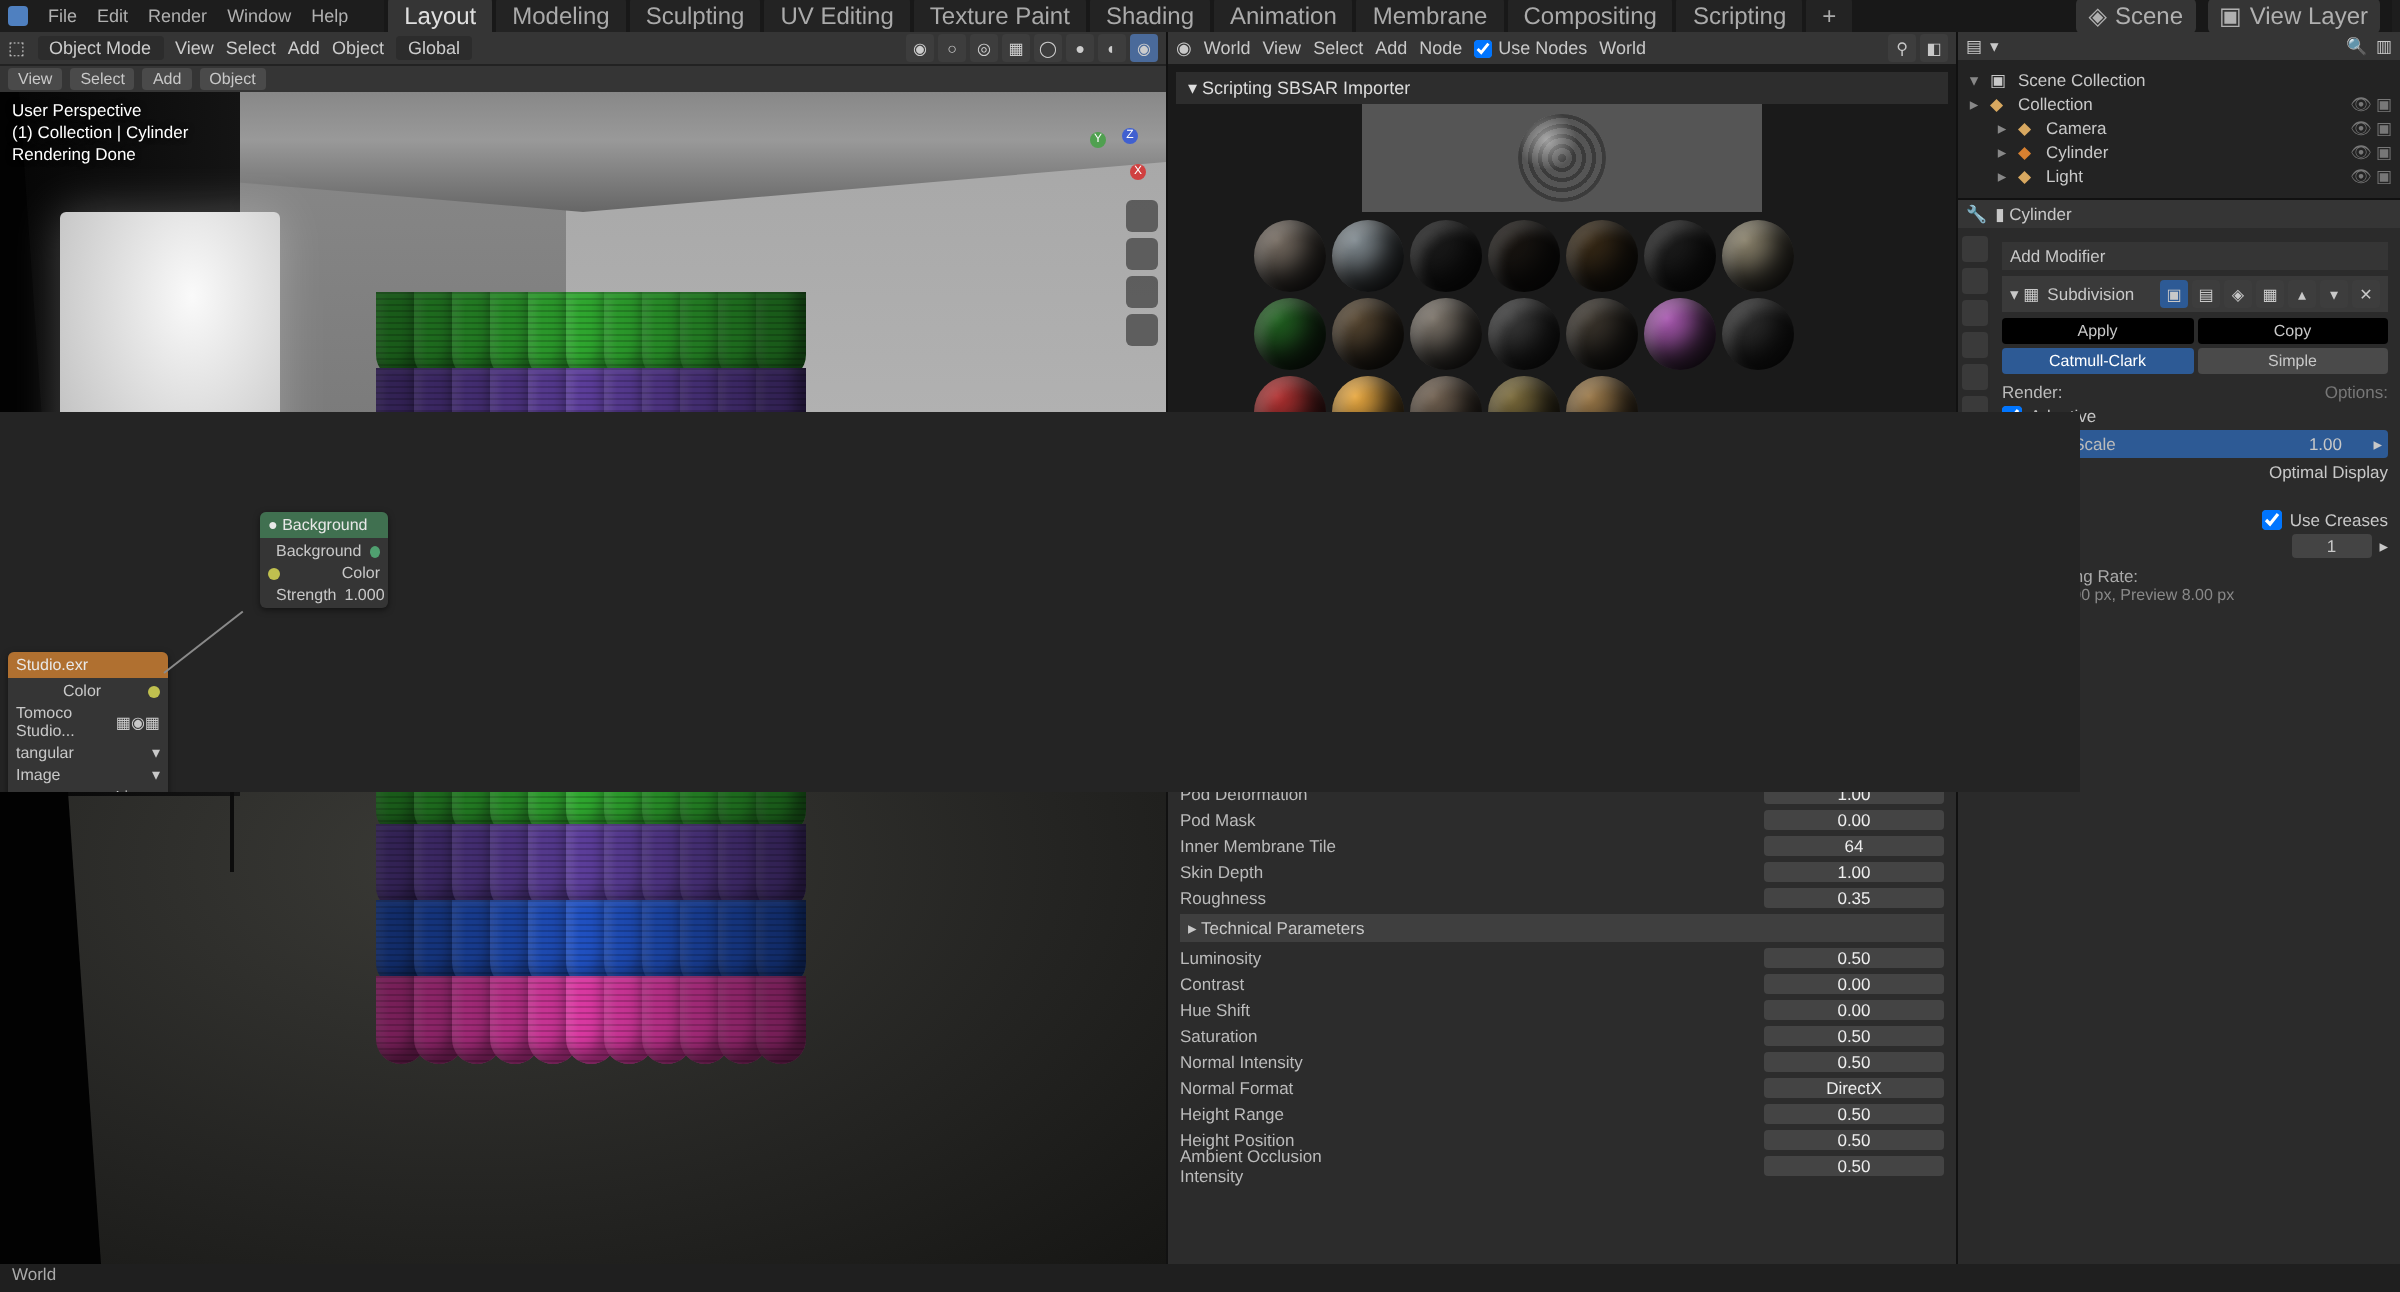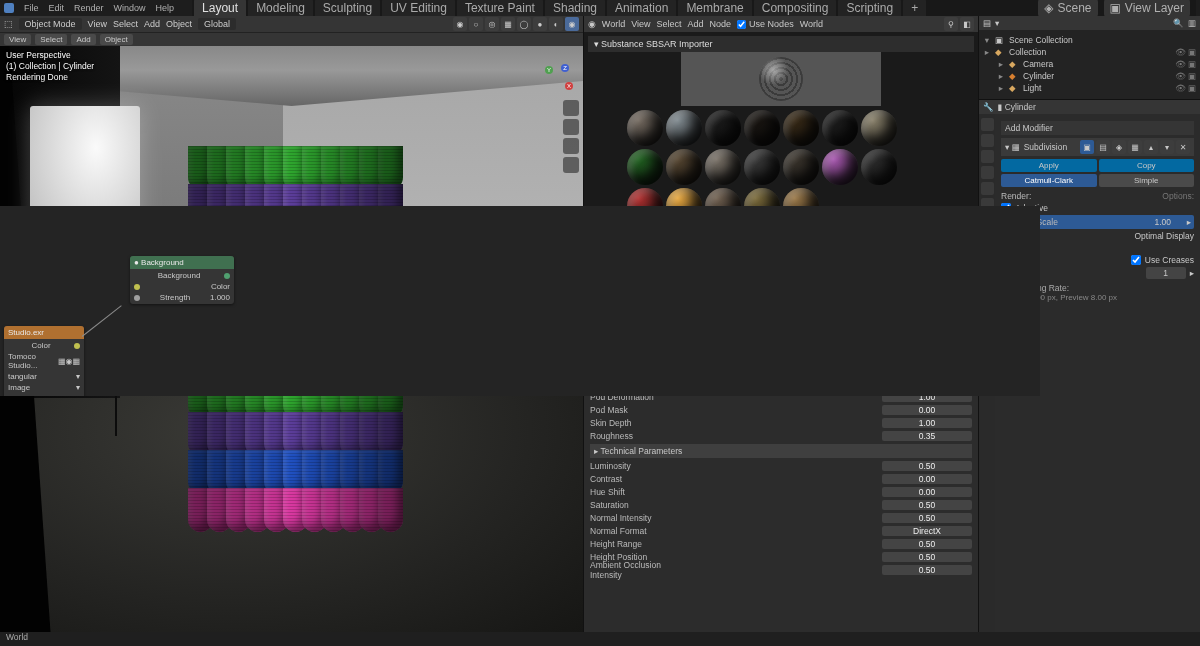--- a/index.html
+++ b/index.html
@@ -97,21 +97,21 @@
 
 .props-header { height: 14px; background: #353535; display: flex; align-items: center; padding: 0 4px; gap: 4px; font-size: 8.5px; }
 .props-body { flex: 1; display: flex; }
 .props-tabs { width: 16px; background: #2a2a2a; display: flex; flex-direction: column; gap: 3px; padding-top: 4px; align-items: center; }
 .props-tabs .t { width: 13px; height: 13px; border-radius: 2px; background: #3a3a3a; }
 .props-tabs .t.active { background: #4a6a9a; }
 .props-content { flex: 1; padding: 4px 6px; font-size: 8.5px; }
 
 .panel-hdr { background: #353535; padding: 2px 4px; margin: 3px 0; display: flex; align-items: center; gap: 4px; }
 .btn-row { display: flex; gap: 2px; }
-.btn-row .b { flex: 1; background: #0369a1; text-align: center; padding: 2px 0; border-radius: 2px; font-size: 8px; }
+.btn-row .b { flex: 1; background: #000000; text-align: center; padding: 2px 0; border-radius: 2px; font-size: 8px; }
 .sel-row { display: flex; gap: 2px; margin-top: 2px; }
 .sel-row .s { flex: 1; background: #4a4a4a; text-align: center; padding: 2px 0; border-radius: 2px; font-size: 8px; }
 .sel-row .s.active { background: #2d5a95; color: #fff; }
 .field { display: flex; align-items: center; gap: 4px; margin: 2px 0; }
 .field .fl { flex: 1; color: #bbb; }
 .field .fv { background: #444; padding: 1px 6px; border-radius: 2px; min-width: 40px; text-align: center; }
 .check { display: flex; align-items: center; gap: 4px; margin: 2px 0; }
 .check input { width: 10px; height: 10px; }
 
 .btm-status { height: 14px; background: #1f1f1f; }
@@ -361,21 +361,21 @@
             <span>Use Nodes</span>
           </label>
         <span class="sel">World</span>
         <div class="icon-row">
           <div class="icon-btn">⚲</div>
           <div class="icon-btn">◧</div>
         </div>
       </div>
 
       <div class="material-preview-strip">
-        <div class="importer-title">▾ <span>Substance SBSAR Importer</span></div>
+        <div class="importer-title">▾ <span>Scripting SBSAR Importer</span></div>
         <div class="hero-sphere">
             <div class="ball"></div>
           </div>
         <div class="sphere-grid" id="sphere-grid">
             <div class="sp" style="background: radial-gradient(circle at 32% 28%, rgb(116, 106, 96), rgb(10, 10, 10) 95%);"></div>
             <div class="sp" style="background: radial-gradient(circle at 32% 28%, rgb(128, 138, 144), rgb(10, 10, 10) 95%);"></div>
             <div class="sp" style="background: radial-gradient(circle at 32% 28%, rgb(26, 26, 26), rgb(10, 10, 10) 95%);"></div>
             <div class="sp" style="background: radial-gradient(circle at 32% 28%, rgb(24, 20, 16), rgb(10, 10, 10) 95%);"></div>
             <div class="sp" style="background: radial-gradient(circle at 32% 28%, rgb(54, 40, 21), rgb(10, 10, 10) 95%);"></div>
             <div class="sp" style="background: radial-gradient(circle at 32% 28%, rgb(28, 28, 28), rgb(10, 10, 10) 95%);"></div>
@@ -457,20 +457,24 @@
               <span class="lbl">Pod Size</span>
               <span class="val">0.50</span>
             </div>
             <div class="param-row">
               <span class="lbl">Pod Deformation</span>
               <span class="val">1.00</span>
             </div>
             <div class="param-row">
               <span class="lbl">Pod Mask</span>
               <span class="val">0.00</span>
+            </div>
+            <div class="param-row">
+              <span class="lbl">Inner Membrane Tile</span>
+              <span class="val">64</span>
             </div>
             <div class="param-row">
               <span class="lbl">Skin Depth</span>
               <span class="val">1.00</span>
             </div>
             <div class="param-row">
               <span class="lbl">Roughness</span>
               <span class="val">0.35</span>
             </div>
           </div>
@@ -535,21 +539,21 @@
             <div class="row">
                 <span>Image</span>
                 <span>▾</span>
               </div>
             <div class="row">
                 <span>ace</span>
                 <span>Linear</span>
               </div>
           </div>
         </div>
-        <div class="node" style="left:130px;top:50px;width:104px">
+        <div class="node" style="left:130px;top:50px;width:64px">
           <div class="nh" style="background:#407050">● <span>Background</span></div>
           <div class="nb">
             <div class="row">
                 <span></span>
                 <span>Background</span>
                 <span class="socket" style="background:#50a070"></span>
               </div>
             <div class="row">
                 <span class="socket"></span>
                 <span>Color</span>

